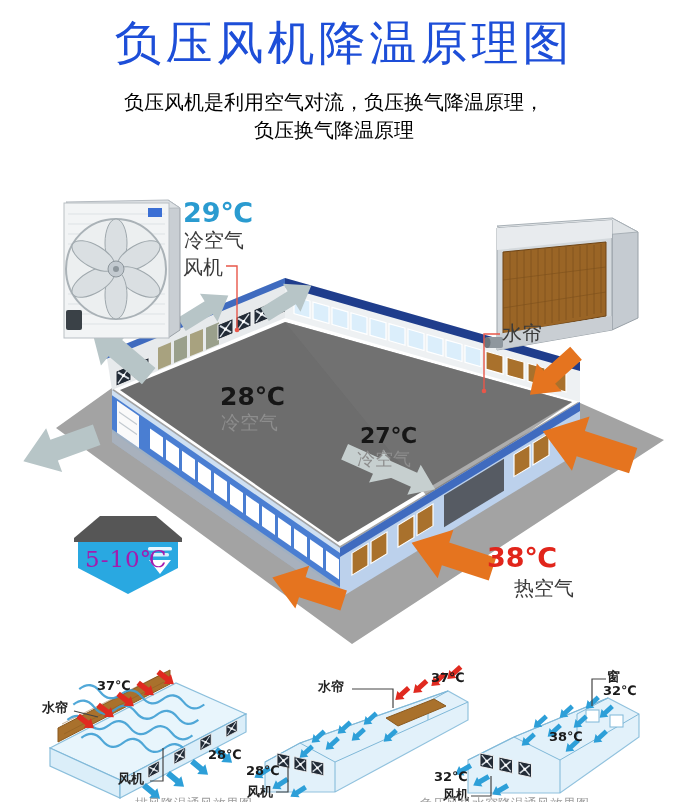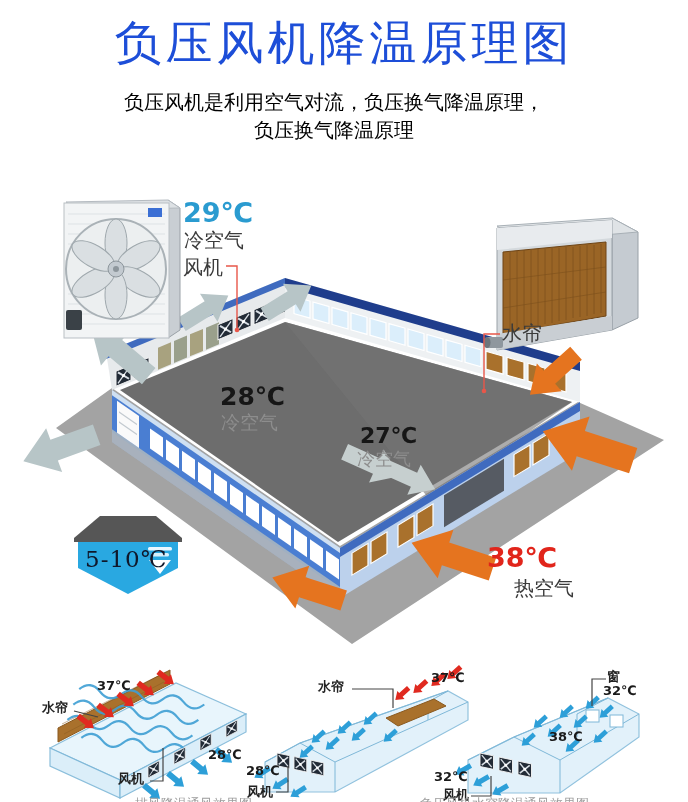--- a/index.html
+++ b/index.html
@@ -12,21 +12,21 @@
             font-size:20px;line-height:28px;font-weight:500;color:#000;}
   .t-blue{color:var(--accent-blue);font-weight:800;font-size:27px;}
   .t-red{color:var(--hot-red);font-weight:800;font-size:27px;}
   .t-black-lg{color:#161616;font-weight:800;font-size:25px;}
   .t-black-md{color:#161616;font-weight:800;font-size:22px;}
   .t-gray{color:#8d8d8d;}
   .fs20{font-size:20px;} .fs19{font-size:19px;} .fs18{font-size:18px;}
   .small{font-size:13px;font-weight:700;color:#1a1a1a;}
   .small-n{font-size:13px;font-weight:600;color:#222;}
   .badge-text{position:absolute;font-family:"DejaVu Serif","Liberation Serif",serif;
-              font-size:23px;color:#0f172a;letter-spacing:1px;}
+              font-size:23px;color:#a21caf;letter-spacing:1px;}
   .caption{position:absolute;height:5px;overflow:hidden;color:#9c9c9c;
            font-size:13px;line-height:13px;font-weight:500;}
   svg{position:absolute;left:0;top:0;}
 </style>
 </head>
 <body>
 
 <div class="stage">
 
   <svg width="688" height="802" viewBox="0 0 688 802">

